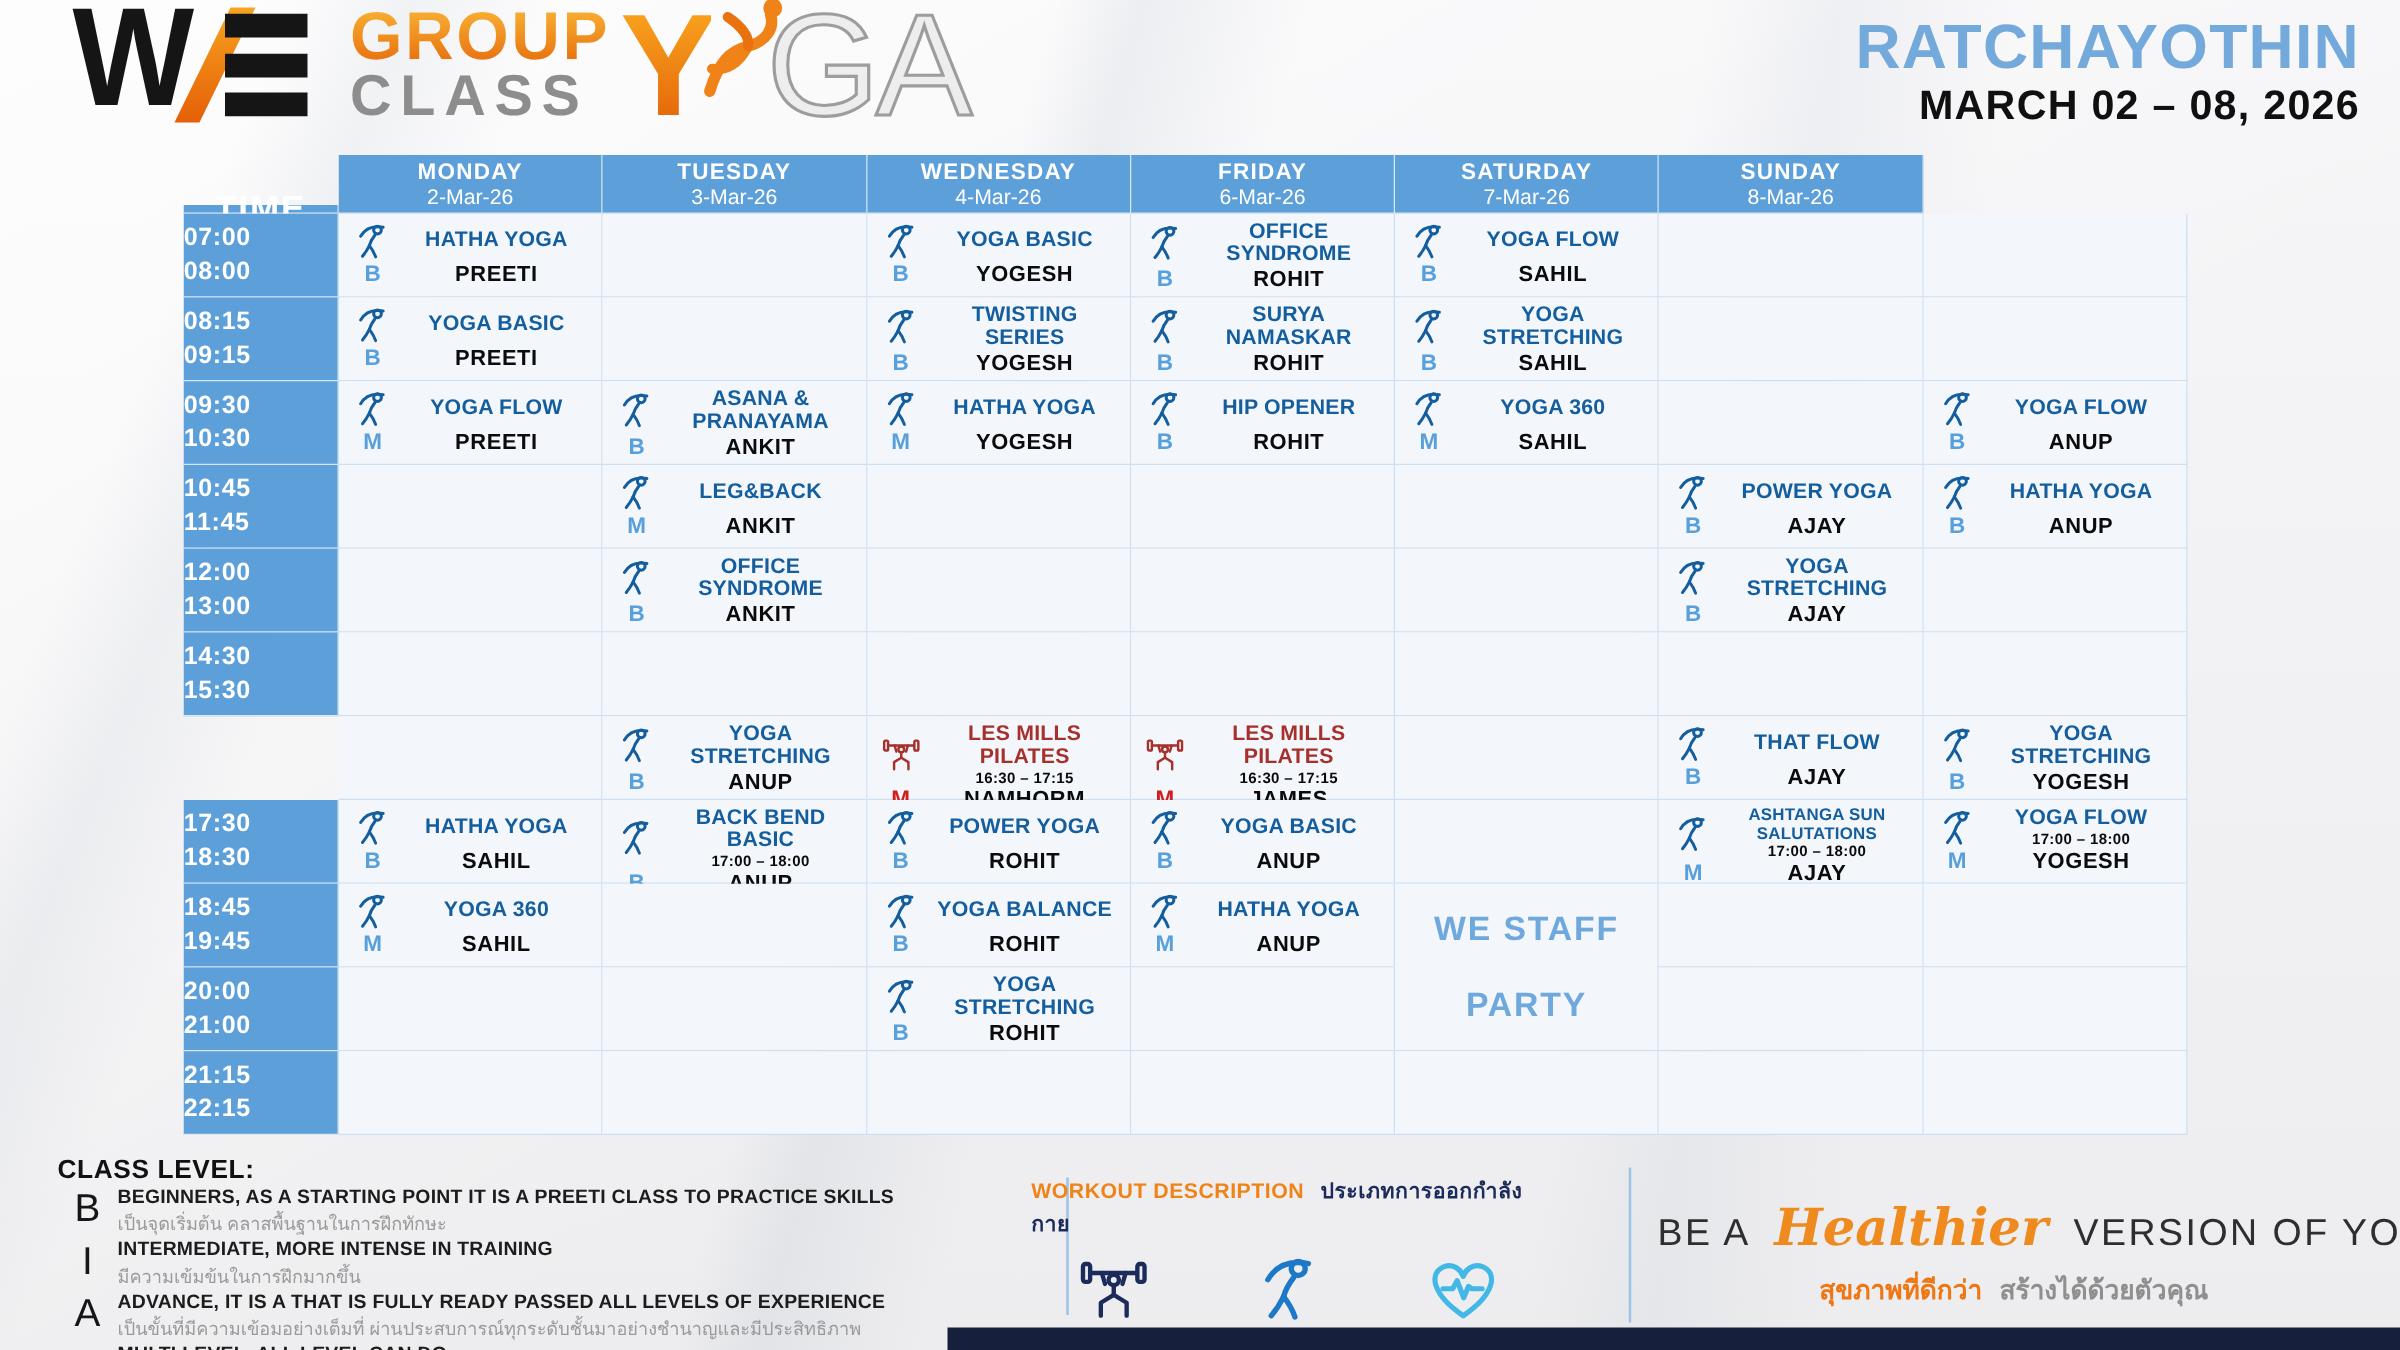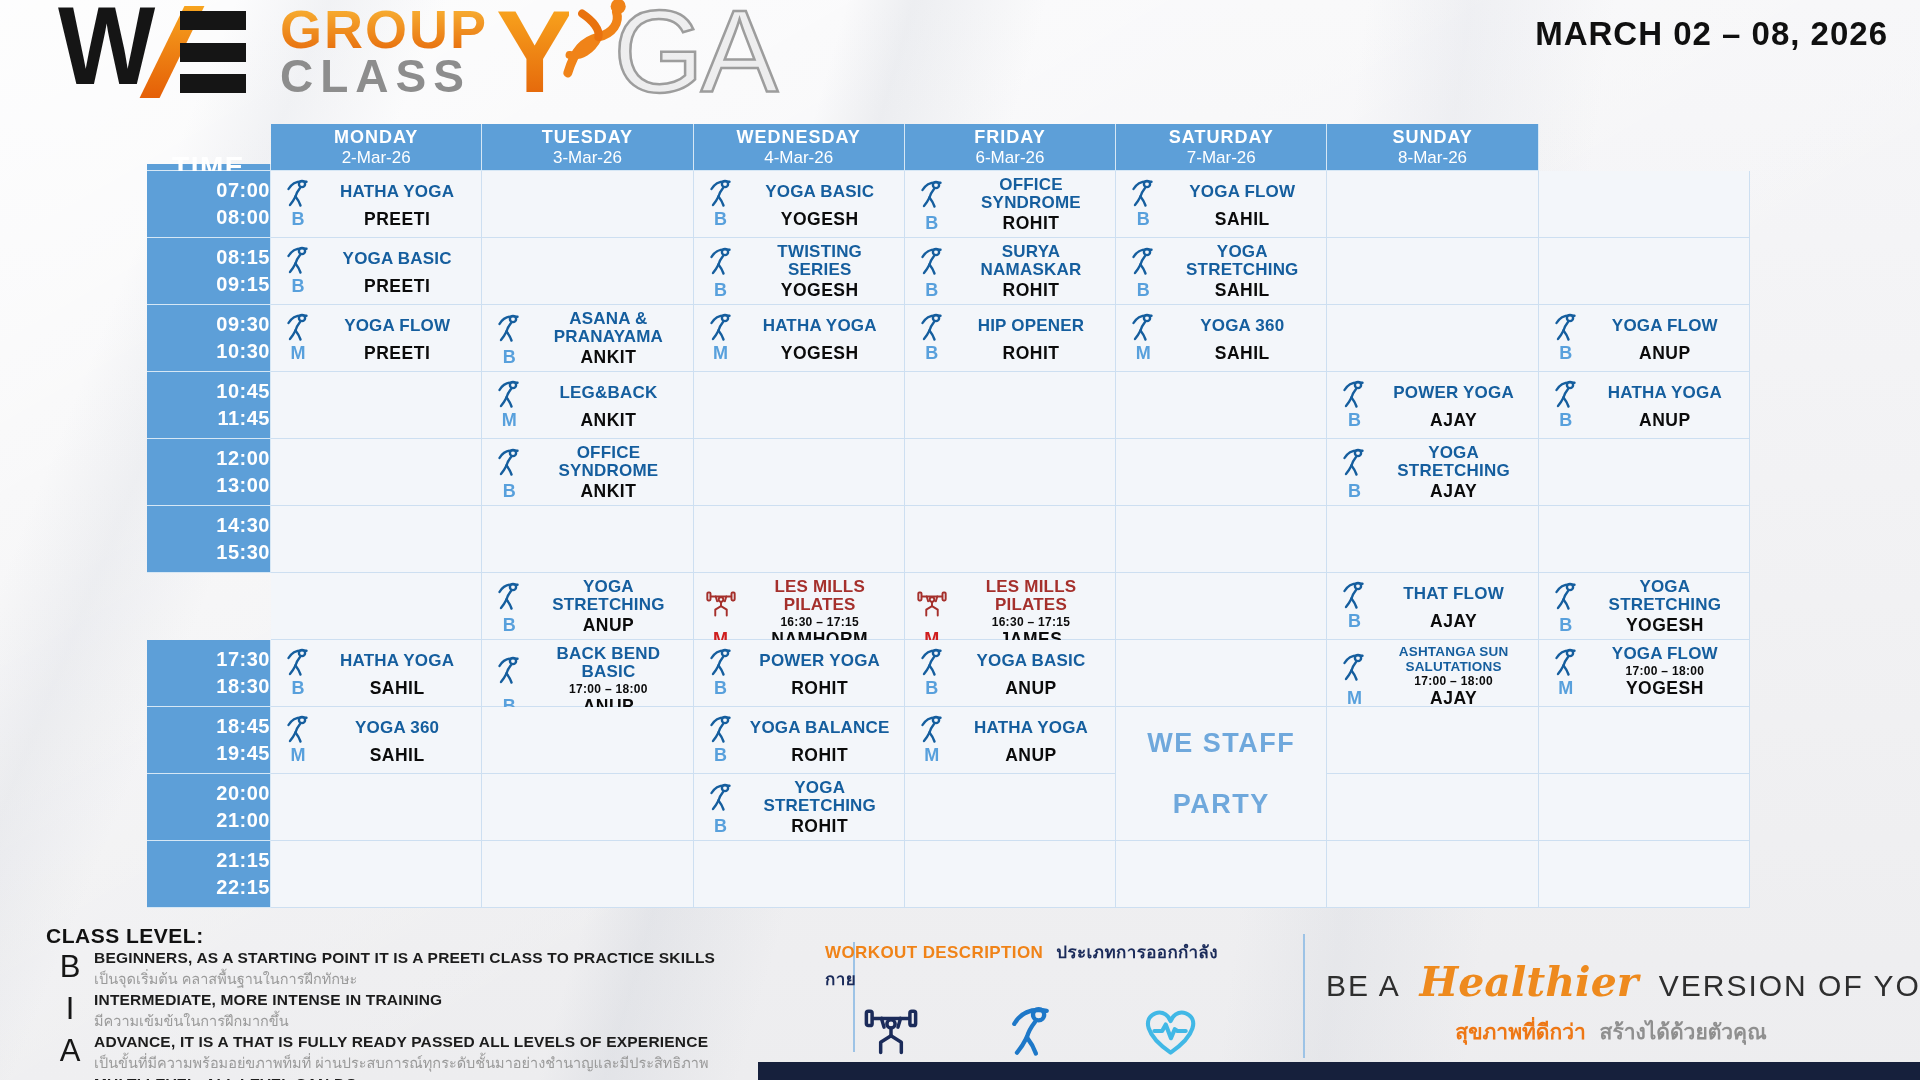--- a/index.html
+++ b/index.html
@@ -45,21 +45,21 @@
   
   .schedule { position:absolute; left:147px; top:124px; width:1603px; height:784px;
     display:grid; grid-template-columns:124px repeat(7,1fr); grid-template-rows:47px repeat(11,67px); }
   .hcell { background:#5d9fd8; color:#fff; display:flex; flex-direction:column; align-items:center;
     justify-content:center; border-right:1px solid rgba(255,255,255,.75); border-bottom:1px solid rgba(255,255,255,.75); }
   .corner { font-size:28px; font-weight:700; letter-spacing:1.5px;margin-top:40px; }
   .dayname { font-size:18px; font-weight:800; letter-spacing:1px; }
   .daydate { font-size:17px; font-weight:400; margin-top:0; }
   .tcell { background:#5d9fd8; color:#fff; position:relative;
     border-right:1px solid rgba(255,255,255,.75); border-bottom:1px solid rgba(255,255,255,.75); }
-  .tcell .start,.tcell .end { position:absolute; left:0; right:0; text-align:right; font-size:20px; font-weight:800; letter-spacing:.5px; }
+  .tcell .start,.tcell .end { position:absolute; left:0; right:0; text-align:left; font-size:20px; font-weight:800; letter-spacing:.5px; }
   .tcell .start { top:8px; } .tcell .end { bottom:8px; }
   .cell { background:#f3f6fa; border-right:1px solid #cddff1; border-bottom:1px solid #cddff1;
     display:grid; grid-template-columns:46px 1fr; grid-template-rows:1fr auto; padding:5px 8px 7px 4px; }
   .cell-icon { grid-area:1/1; display:flex; align-items:center; justify-content:center; }
   .cell-title { grid-area:1/2; display:flex; flex-direction:column; align-items:center; justify-content:center;
     text-align:center; font-weight:800; color:#155e9e; font-size:17px; line-height:1.08; letter-spacing:.2px; }
   .cell-title.small { font-size:13.5px; }
   .subtime { font-size:12px; color:#0b0b0b; font-weight:800; letter-spacing:.3px; margin-top:1px; }
   .cell-level { grid-area:2/1; text-align:center; font-size:18px; font-weight:900; color:#58a0dc; }
   .cell-trainer { grid-area:2/2; text-align:center; font-size:17.5px; font-weight:800; color:#0b0b0b; letter-spacing:.5px; }
@@ -122,20 +122,21 @@
           <path d="M23 23 C19 31 13 34 7 33" stroke="#f08318" stroke-width="4.5" stroke-linecap="round"></path>
           <path d="M14 10 C20 14 24 19 23 23" stroke="#e9720f" stroke-width="4.5" stroke-linecap="round"></path>
           <circle cx="34" cy="6" r="4.2" fill="#f08318"></circle>
         </svg>
       </span>
       <span class="yoga-ga">GA</span>
     </div>
   </div>
 
   <div class="title-block">
+    <div class="title-location">RATCHAYOTHIN</div>
     <div class="title-dates">MARCH 02 – 08, 2026</div>
   </div>
 
   <div id="schedule" class="schedule">
       <div class="hcell corner">TIME</div>
       <div class="hcell">
         <div class="dayname">MONDAY</div>
         <div class="daydate">2-Mar-26</div>
       </div>
       <div class="hcell">
@@ -816,21 +817,21 @@
           <div class="cl-letter">I</div>
           <div class="cl-texts">
             <div class="cl-en">INTERMEDIATE, MORE INTENSE IN TRAINING</div>
             <div class="cl-th">มีความเข้มข้นในการฝึกมากขึ้น</div>
           </div>
         </div>
         <div class="cl-item">
           <div class="cl-letter">A</div>
           <div class="cl-texts">
             <div class="cl-en">ADVANCE, IT IS A THAT IS FULLY READY PASSED ALL LEVELS OF EXPERIENCE</div>
-            <div class="cl-th">เป็นขั้นที่มีความพร้อมอย่ขภาพท็มที่ ผ่านประสบการณ์ทุกระดับชั้นมาอย่างชำนาญและมีประสิทธิภาพ</div>
+            <div class="cl-th">เป็นขั้นที่มีความเข้อมอย่างเต็มที่ ผ่านประสบการณ์ทุกระดับชั้นมาอย่างชำนาญและมีประสิทธิภาพ</div>
           </div>
         </div>
         <div class="cl-item">
           <div class="cl-letter">M</div>
           <div class="cl-texts">
             <div class="cl-en">MULTI LEVEL, ALL LEVEL CAN DO</div>
           </div>
         </div>
       </div>
   </div>

